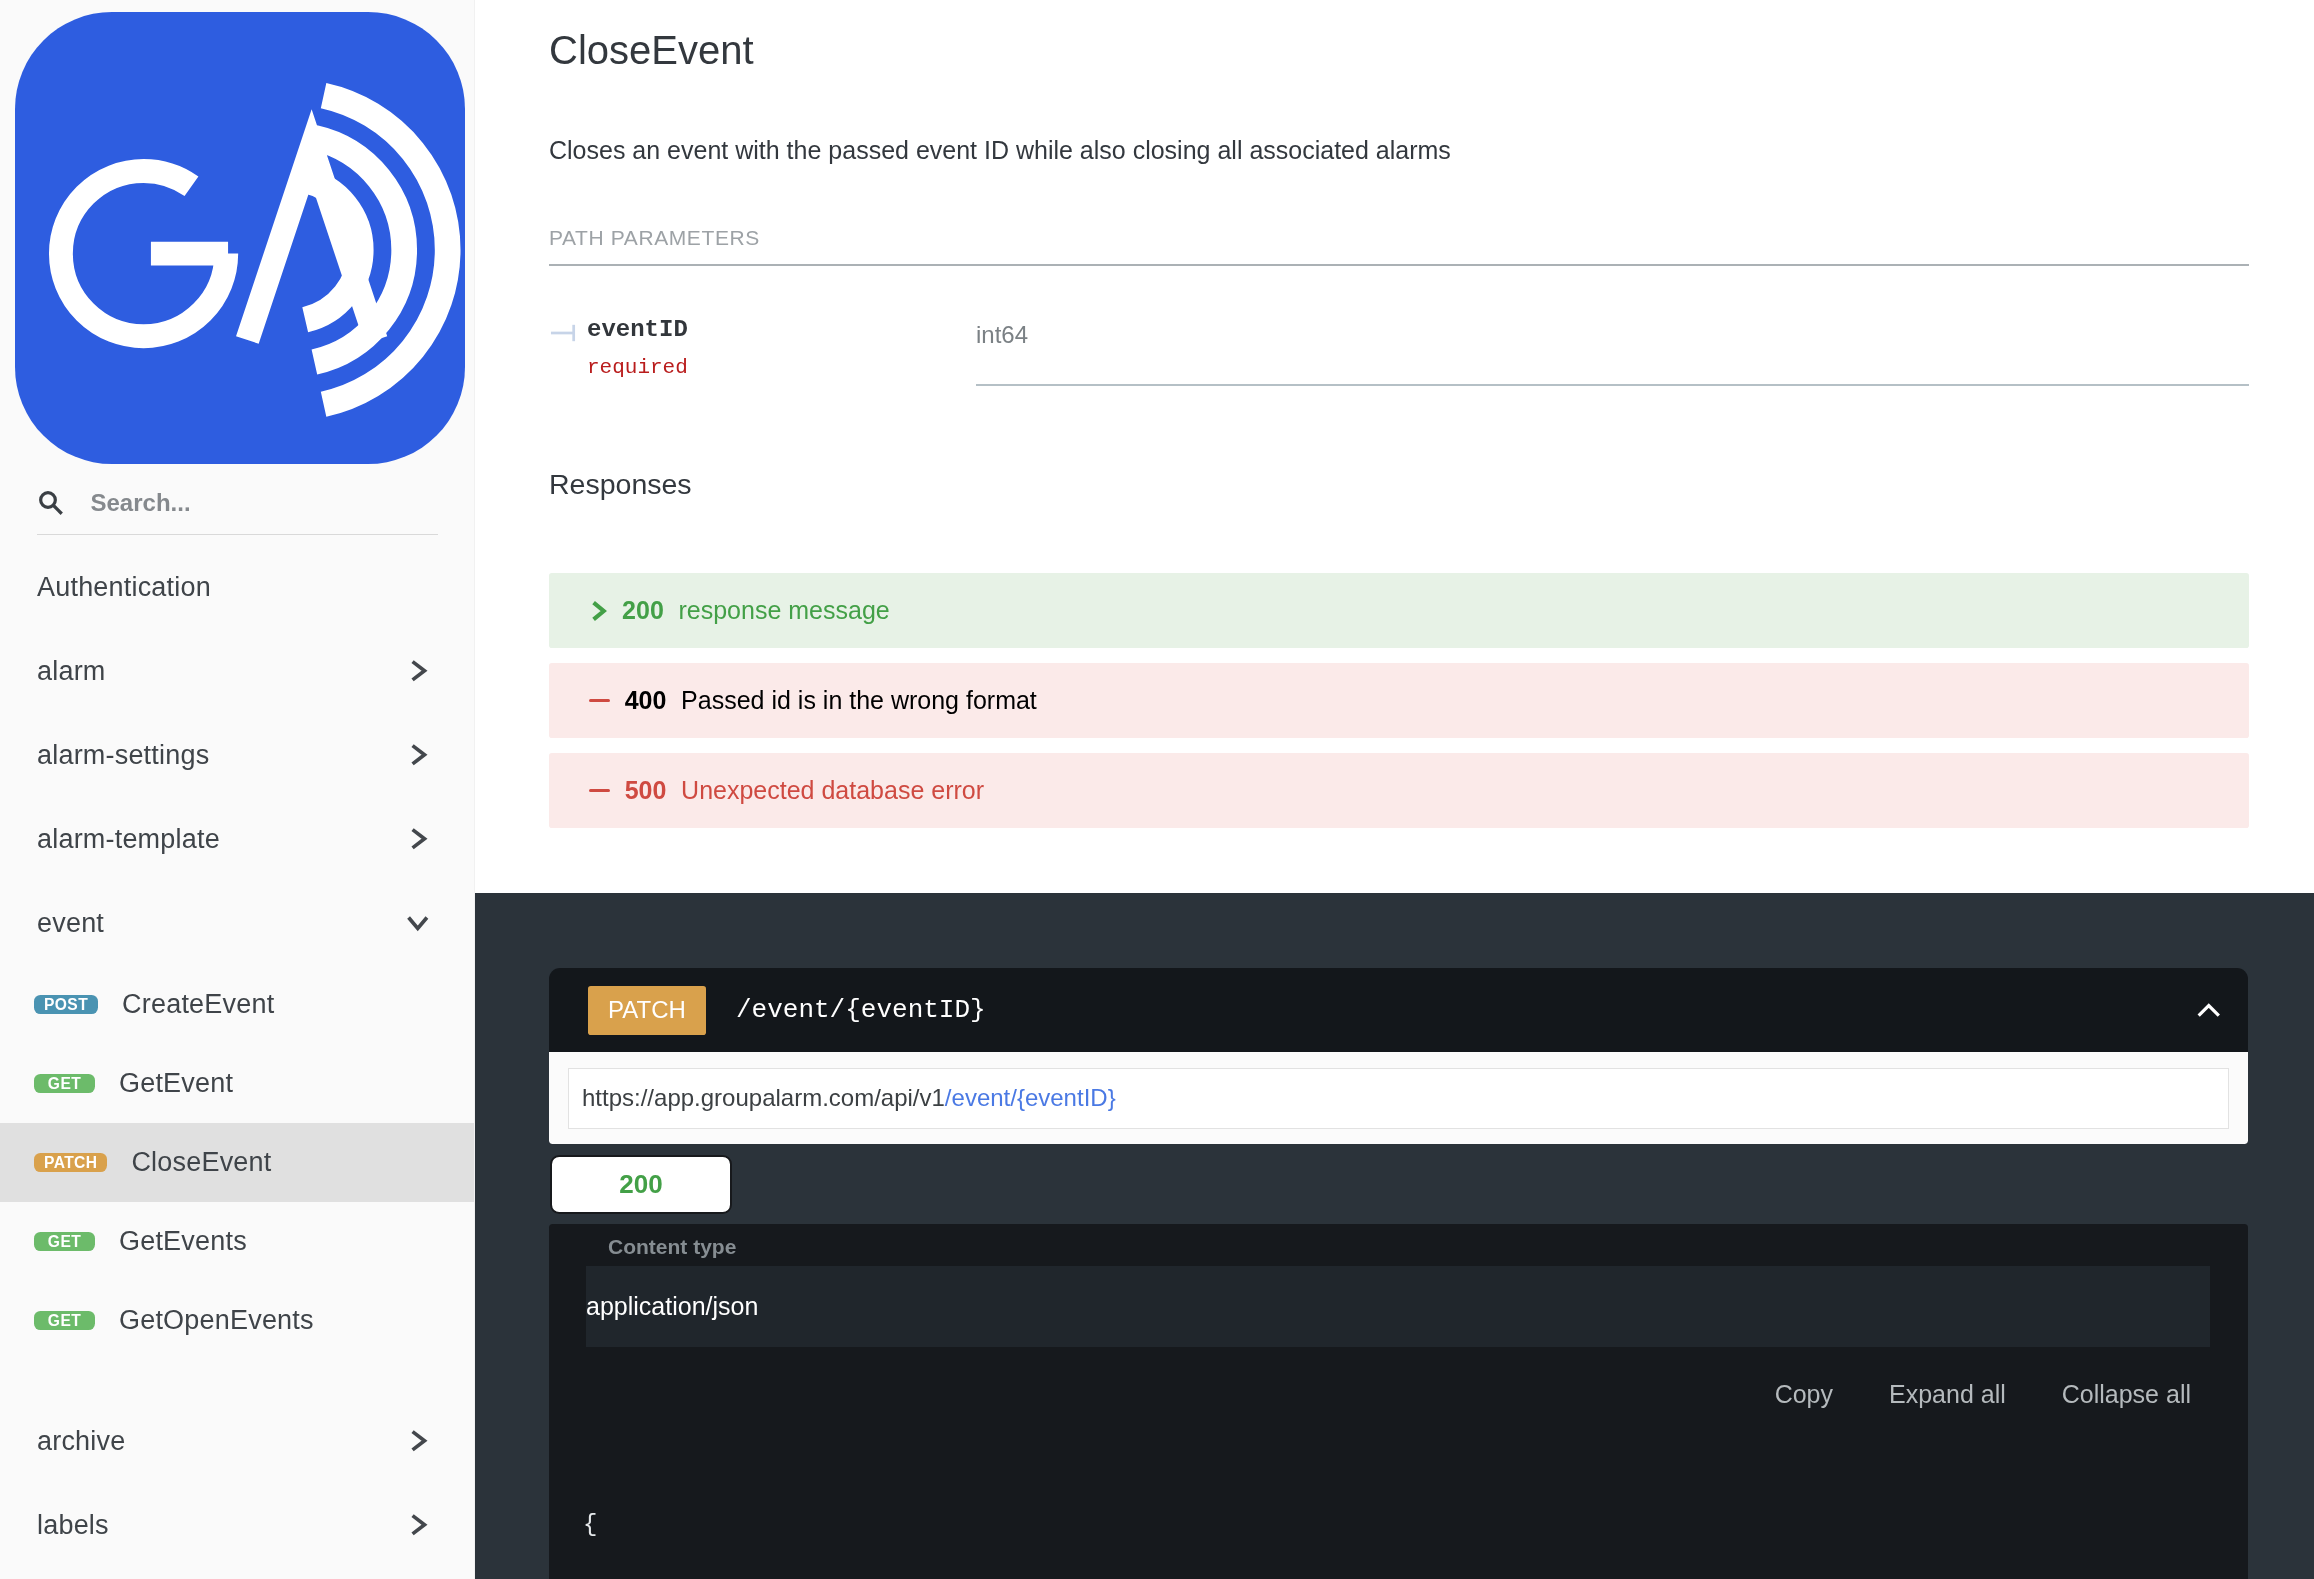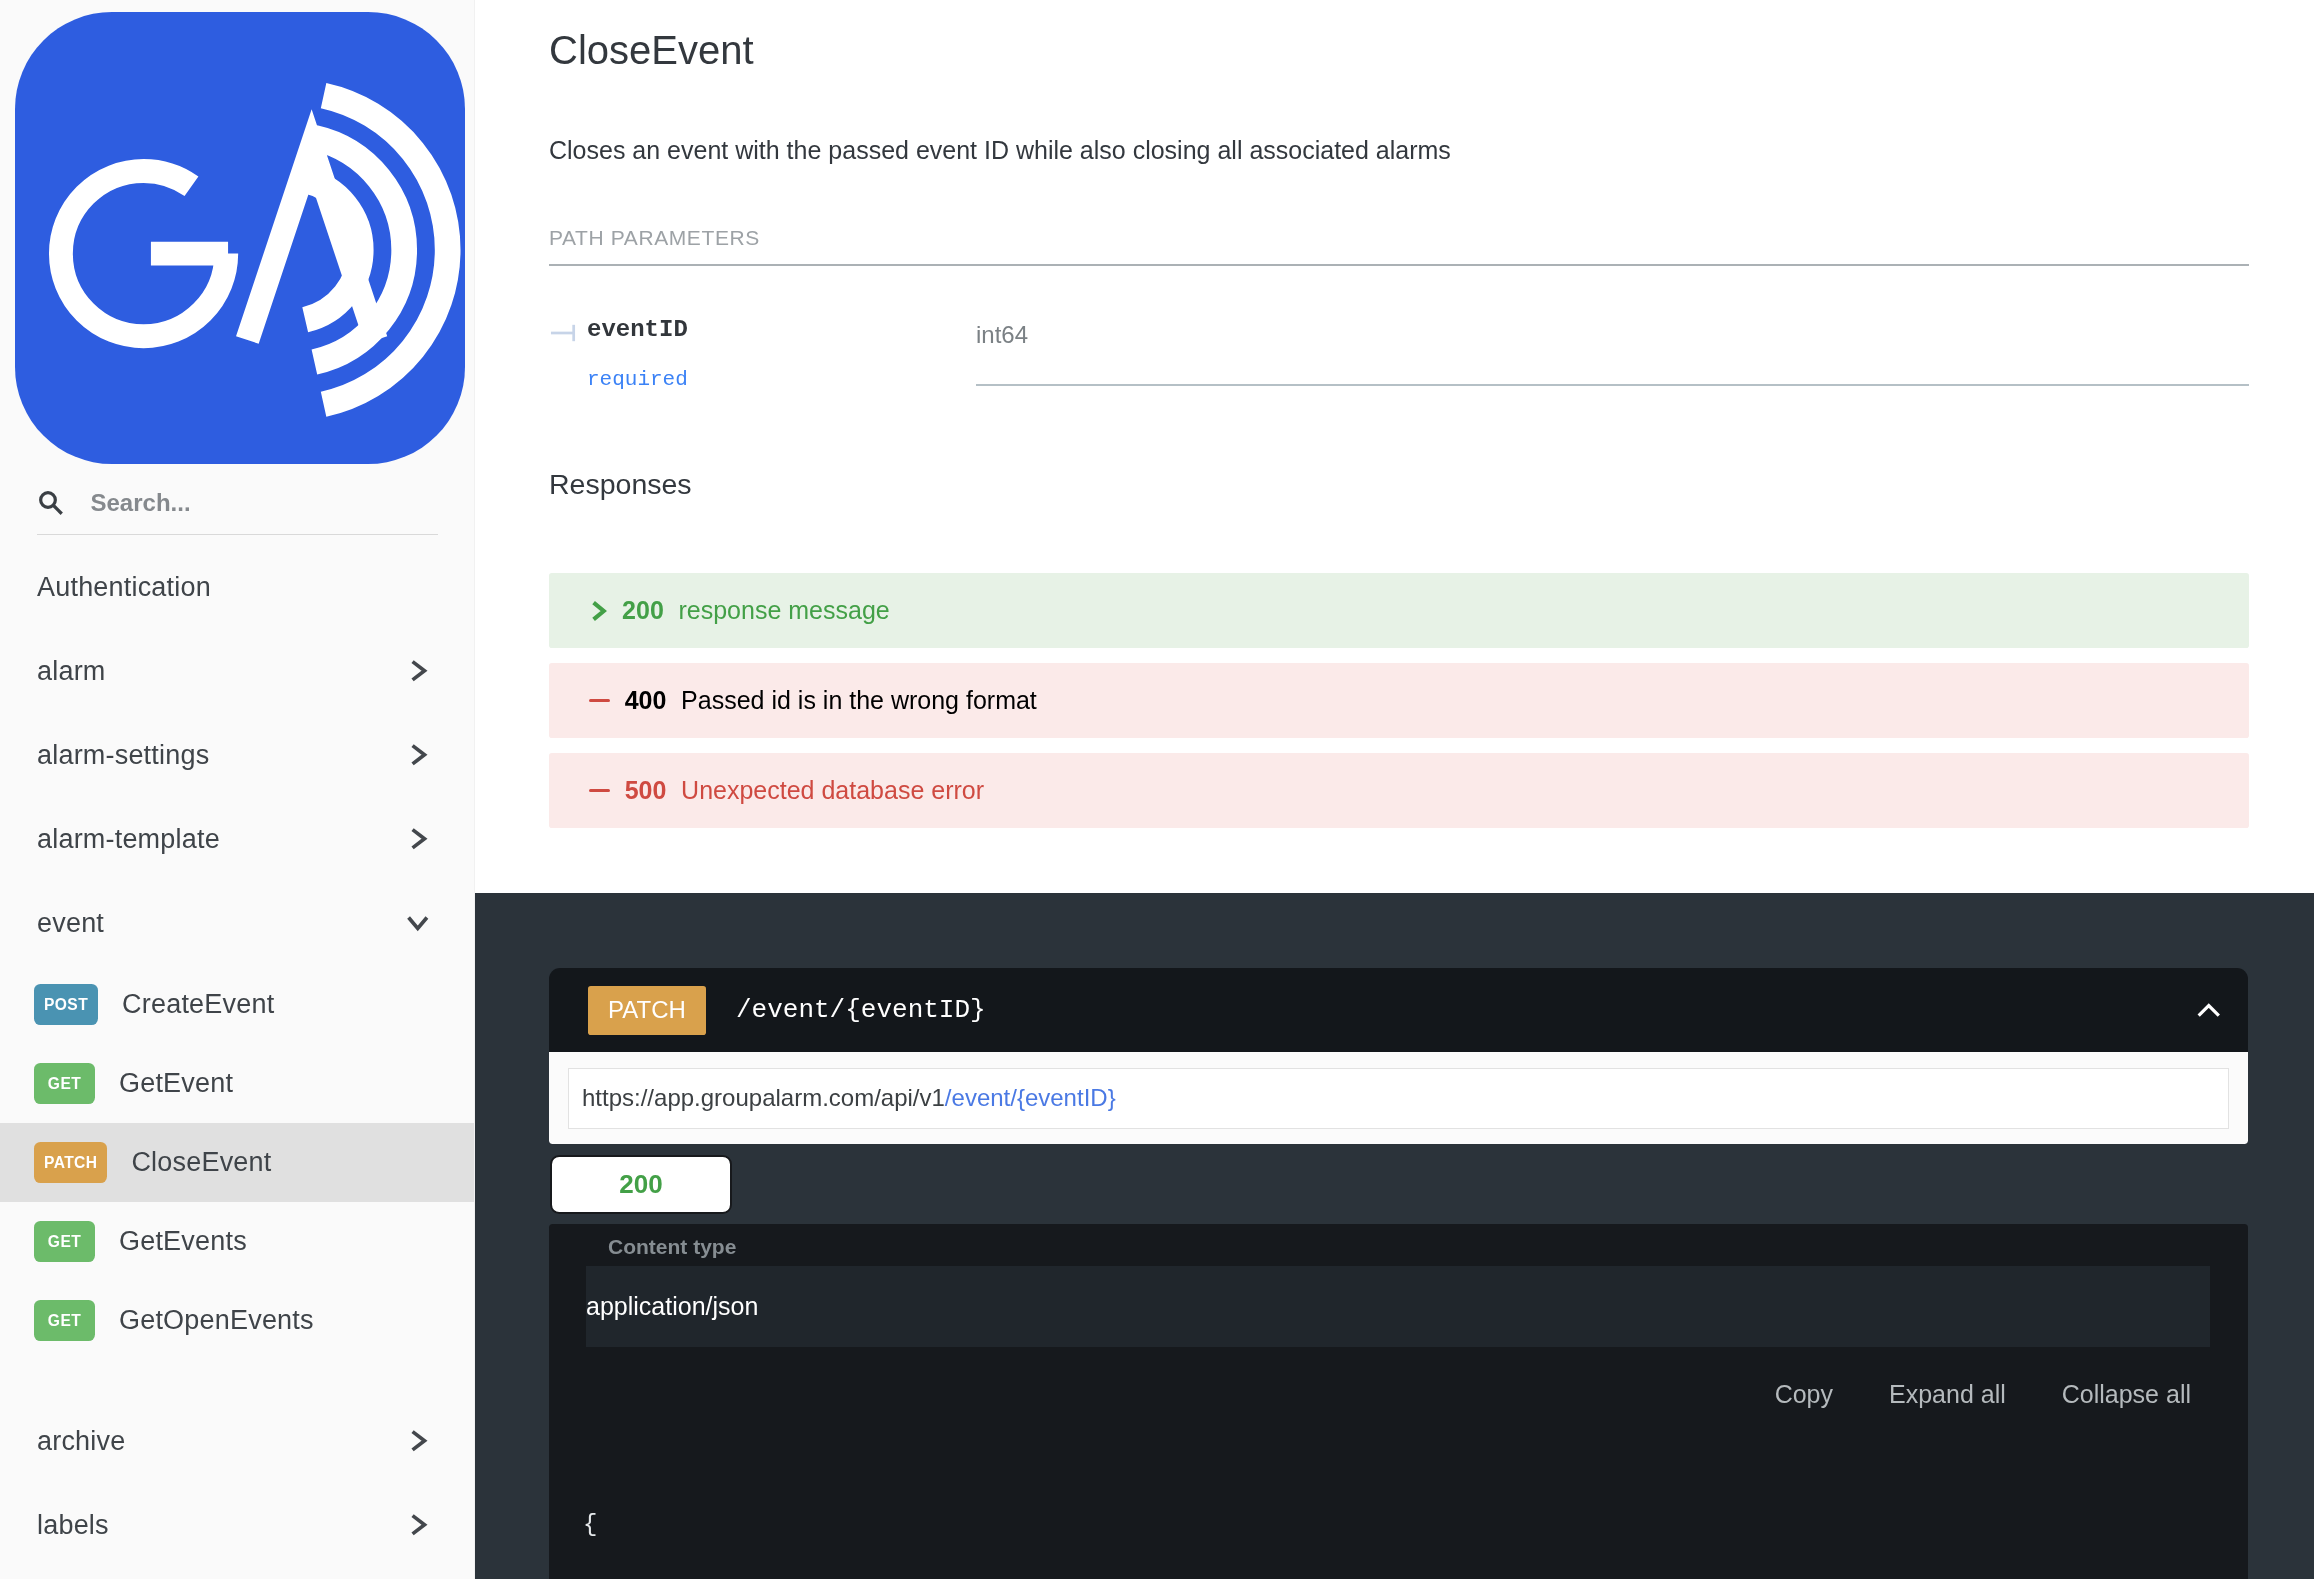--- a/index.html
+++ b/index.html
@@ -15,35 +15,35 @@
   .search-wrap input { flex:1; border:none; outline:none; background:transparent; font-family:"Liberation Sans",sans-serif; font-size:24px; font-weight:700; color:#85898d; }
   .search-wrap input::placeholder { color:#85898d; opacity:1; }
 
   .nav { position:absolute; left:0; top:545px; width:100%; display:flex; flex-direction:column; }
   .nav-row { display:flex; align-items:center; height:84px; padding:0 43px 0 37px; cursor:pointer; }
   .nav-row.op { height:79px; padding-left:34px; }
   .nav-row.active { background:#e0e0e0; }
   .nav-row.gap { margin-top:39px; }
   .nav-label { font-size:27px; color:#3f4449; letter-spacing:0.2px; }
   .nav-row .chev { margin-left:auto; flex:none; }
-  .badge { display:inline-flex; align-items:center; justify-content:center; min-width:61px; height:41px; padding:0 10px; border-radius:6.4px; color:#fff; font-size:15.6px; font-weight:700; letter-spacing:0.4px; margin-right:24px; flex:none; }
+  .badge { display:inline-flex; align-items:center; justify-content:center; min-width:61px; height:19px; padding:0 10px; border-radius:6.4px; color:#fff; font-size:15.6px; font-weight:700; letter-spacing:0.4px; margin-right:24px; flex:none; }
   .badge.post  { background:#4a93b2; }
   .badge.get   { background:#6cbb6a; }
   .badge.patch { background:#d9a14c; }
 
   
   .main { position:absolute; left:475px; top:0; width:1839px; height:893px; background:#ffffff; }
   .title { position:absolute; left:74px; top:27.5px; font-size:40px; font-weight:400; color:#33383e; }
   .desc  { position:absolute; left:74px; top:136px; font-size:25px; color:#33383e; }
   .sec-label { position:absolute; left:74px; top:226px; font-size:21px; color:#9da2a6; letter-spacing:0.6px; }
   .sec-divider { position:absolute; left:74px; right:65px; top:264px; height:1.8px; background:#abb1b5; }
 
   .conn { position:absolute; left:74px; top:323px; }
   .pname { position:absolute; left:112px; top:316px; font-family:"Liberation Mono",monospace; font-size:24px; font-weight:700; color:#32363b; }
-  .preq  { position:absolute; left:112px; top:368px; font-family:"Liberation Mono",monospace; font-size:21px; color:#3b82f6; }
+  .preq  { position:absolute; left:112px; top:356px; font-family:"Liberation Mono",monospace; font-size:21px; color:#b91c1c; }
   .ptype { position:absolute; left:501px; top:321px; font-size:24px; color:#7b8185; }
   .pline { position:absolute; left:501px; right:65px; top:384px; height:1.8px; background:#b5c0c6; }
 
   .resp-h { position:absolute; left:74px; top:468px; font-size:28.5px; font-weight:500; color:#33383e; }
   .rrow { position:absolute; left:74px; right:65px; height:75px; border-radius:2.8px; display:flex; align-items:center; padding-left:40px; gap:14.7px; font-size:25px; }
   .rrow .rcode { font-weight:700; }
   .r200 { top:573px; background:#e7f2e6; color:#43a047; }
   .r400 { top:663px; background:#fbeae9; color:#000000; }
   .r500 { top:753px; background:#fbeae9; color:#cf4a41; }
   .dash { width:21px; height:3.7px; border-radius:1.8px; background:#cf4a41; flex:none; }

